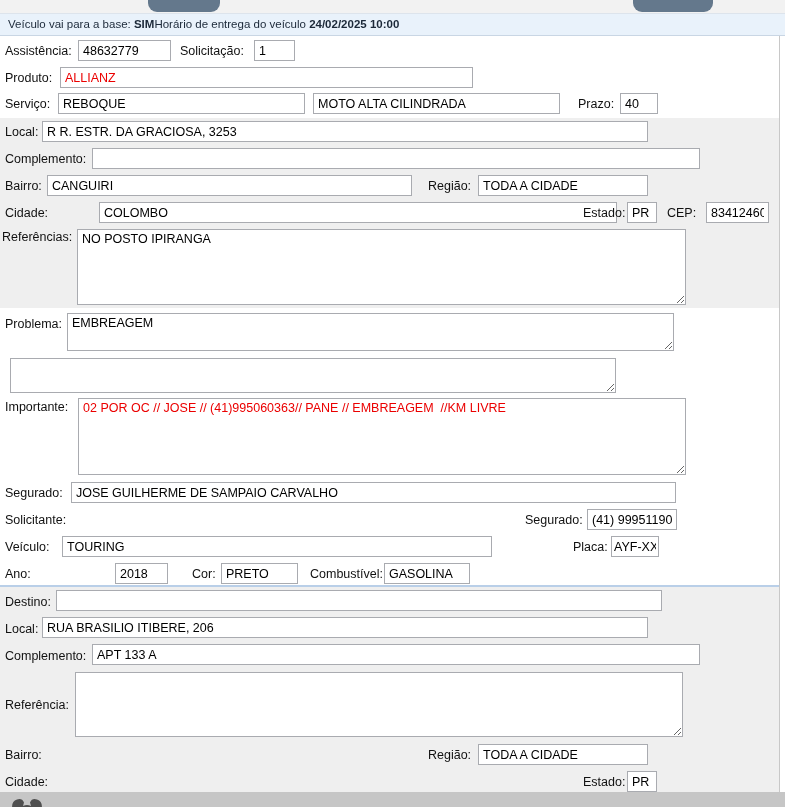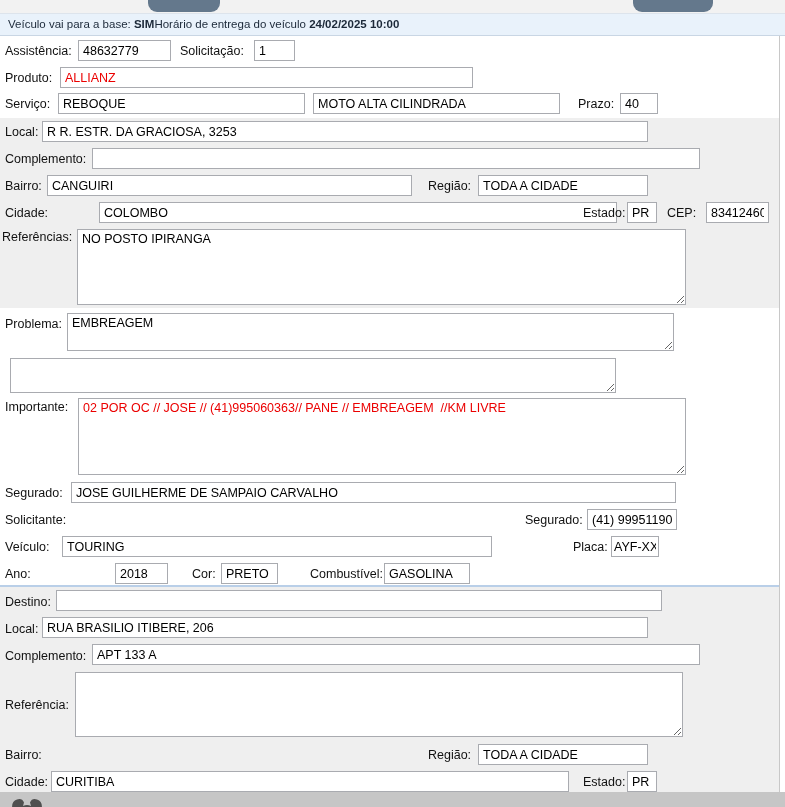--- a/index.html
+++ b/index.html
@@ -104,42 +104,41 @@
   <input class="fld" style="left: 587px; top: 509px; width: 90px;" value="(41) 999511905">
 
   <span class="lbl" style="left:5px;top:540px;">Veículo:</span>
   <input class="fld" style="left: 62px; top: 536px; width: 430px;" value="TOURING">
   <span class="lbl" style="left:573px;top:540px;">Placa:</span>
   <input class="fld" style="left: 611px; top: 536px; width: 48px; padding: 0px 2px;" value="AYF-XXXX">
 
   <span class="lbl" style="left:5px;top:567px;">Ano:</span>
   <input class="fld" style="left: 115px; top: 563px; width: 53px;" value="2018">
   <span class="lbl" style="left:192px;top:567px;">Cor:</span>
-  <input class="fld" style="left: 221px; top: 563px; width: 57px;" value="PRETO">
+  <input class="fld" style="left: 221px; top: 563px; width: 77px;" value="PRETO">
   <span class="lbl" style="left:310px;top:567px;">Combustível:</span>
   <input class="fld" style="left: 384px; top: 563px; width: 86px;" value="GASOLINA">
 
   <span class="lbl" style="left:5px;top:595px;">Destino:</span>
   <input class="fld" style="left: 56px; top: 590px; width: 606px;">
 
   <span class="lbl" style="left:5px;top:622px;">Local:</span>
   <input class="fld" style="left: 42px; top: 617px; width: 606px;" value="RUA BRASILIO ITIBERE, 206">
 
   <span class="lbl" style="left:5px;top:649px;">Complemento:</span>
   <input class="fld" style="left: 92px; top: 644px; width: 608px;" value="APT 133 A">
 
   <span class="lbl" style="left:5px;top:698px;">Referência:</span>
   <textarea class="ta" style="left: 75px; top: 672px; width: 608px; height: 65px;"></textarea>
 
   <span class="lbl" style="left:5px;top:748px;">Bairro:</span>
   <span class="lbl" style="left:428px;top:748px;">Região:</span>
   <input class="fld" style="left: 478px; top: 744px; width: 170px;" value="TODA A CIDADE">
 
   <span class="lbl" style="left:5px;top:775px;">Cidade:</span>
-  <input class="fld" style="left: 51px; top: 771px; width: 518px;" value="CURITIBA">
   <span class="lbl" style="left:583px;top:775px;">Estado:</span>
   <input class="fld" style="left: 627px; top: 771px; width: 30px;" value="PR">
 
   <div class="bottom-bar">
     <span class="phone-ico">
       <svg width="34" height="16" viewBox="0 0 34 16">
         <path d="M3,15 Q0,6 7,3.5 Q12,1.8 14,6.5 L13,10 Q17,8 21,10 L20,6.5 Q22,1.8 27,3.5 Q34,6 31,15 Z" fill="#4f4f4f"></path>
       </svg>
     </span>
   </div>

